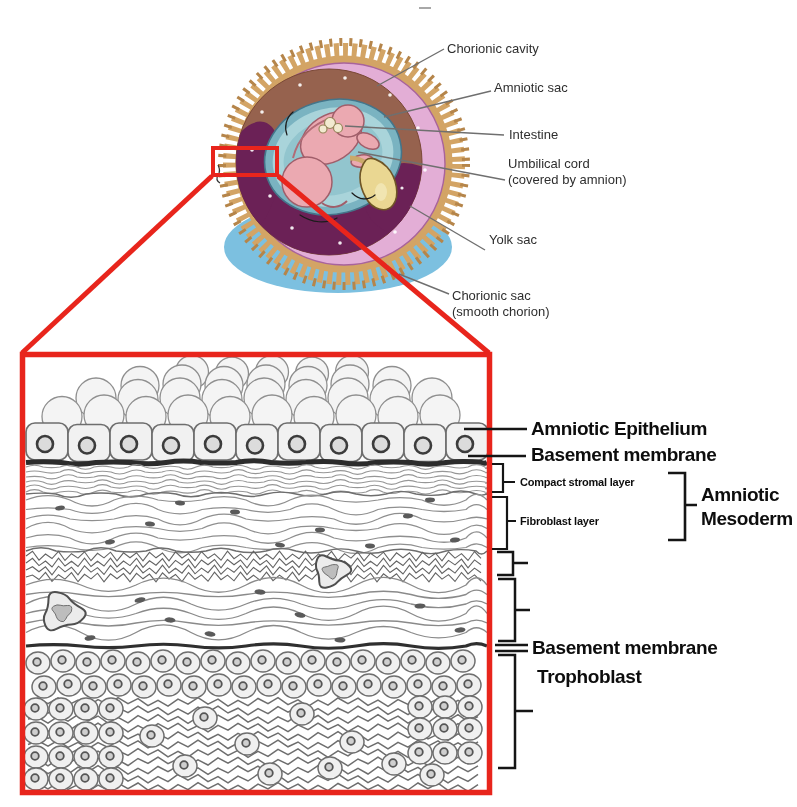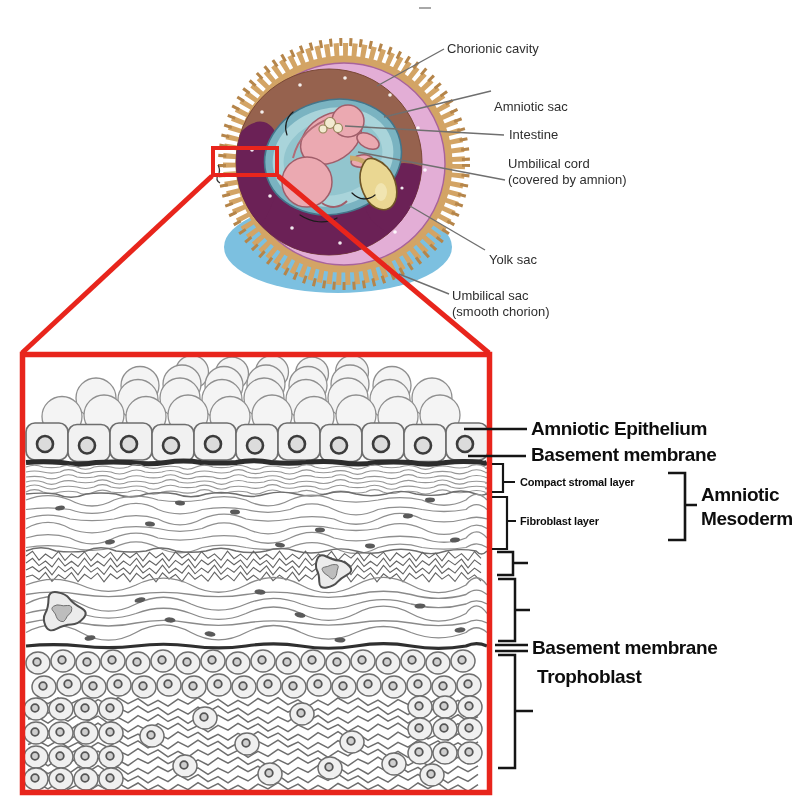--- a/index.html
+++ b/index.html
@@ -370,29 +370,29 @@
     <path d="M492,497 L507,497 L507,549 L492,549 M507,521 L516,521" stroke-width="2.2"></path>
     <path d="M668,473 L685,473 L685,540 L668,540 M685,505 L697,505" stroke-width="2.6"></path>
     <path d="M497,552 L513,552 L513,575 L497,575 M513,563 L528,563"></path>
     <path d="M498,579 L515,579 L515,641 L498,641 M515,610 L530,610"></path>
     <path d="M495,645 L528,645 M495,651 L528,651"></path>
     <path d="M498,655 L515,655 L515,768 L498,768 M515,711 L533,711"></path>
   </g>
 </svg>
 
 <div class="lbl lbl-top" style="left:447px;top:41px">Chorionic cavity</div>
-<div class="lbl lbl-top" style="left:494px;top:99px">Amniotic sac</div>
+<div class="lbl lbl-top" style="left:494px;top:80px">Amniotic sac</div>
 <div class="lbl lbl-top" style="left:509px;top:127px">Intestine</div>
 <div class="lbl lbl-top" style="left:508px;top:156px">
   <span class="l2">Umbilical cord</span>
   <span class="l2">(covered by amnion)</span>
 </div>
-<div class="lbl lbl-top" style="left:489px;top:252px">Yolk sac</div>
+<div class="lbl lbl-top" style="left:489px;top:232px">Yolk sac</div>
 <div class="lbl lbl-top" style="left:452px;top:288px;line-height:15.5px">
-  <span class="l2">Umbilical sac</span>
+  <span class="l2">Chorionic sac</span>
   <span class="l2">(smooth chorion)</span>
 </div>
 
 <div class="lbl lbl-big" style="left:531px;top:417px">Amniotic Epithelium</div>
 <div class="lbl lbl-big" style="left:531px;top:443px">Basement membrane</div>
 <div class="lbl lbl-small" style="left:520px;top:473px">Compact stromal layer</div>
 <div class="lbl lbl-small" style="left:520px;top:512px">Fibroblast layer</div>
 <div class="lbl lbl-big lbl-meso" style="left:701px;top:483px">Amniotic Mesoderm</div>
 <div class="lbl lbl-big" style="left:532px;top:636px">Basement membrane</div>
 <div class="lbl lbl-big" style="left:537px;top:665px">Trophoblast</div>

